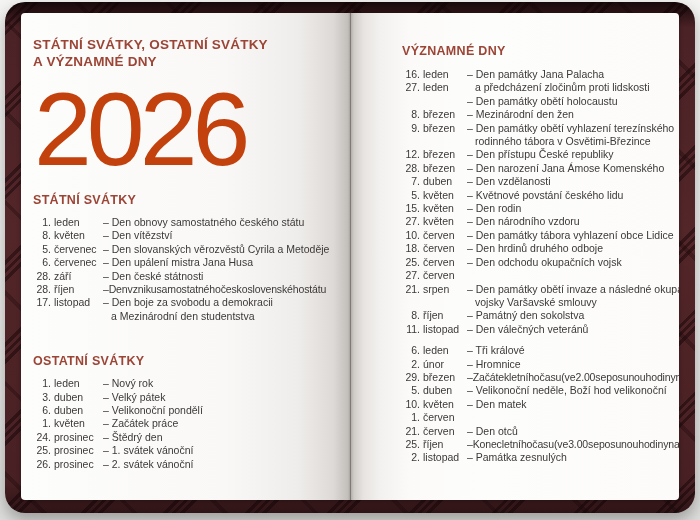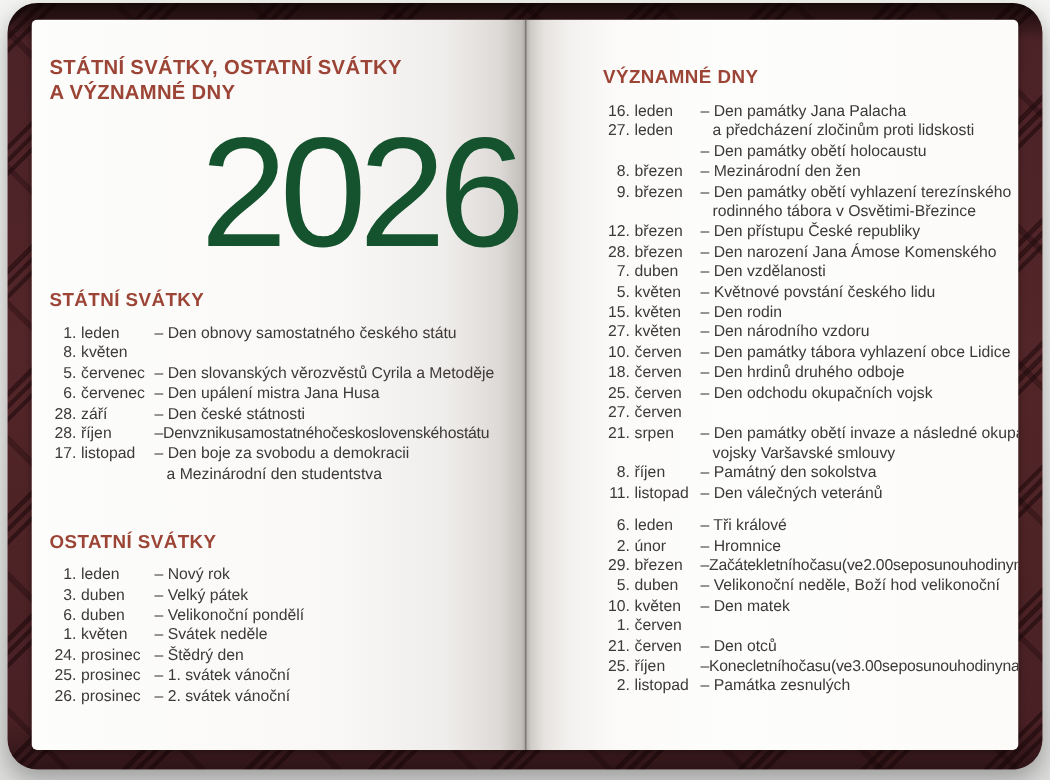--- a/index.html
+++ b/index.html
@@ -44,22 +44,22 @@
   .page-right{
     position:absolute;left:329px;top:0;width:329px;height:487px;
     background:linear-gradient(90deg,#aaa6a2 0%,#cfccc8 1.2%,#e6e3e0 4%,#f3f1ef 9%,#fbfaf9 18%,#fdfdfc 40%,#fcfbfa 100%);
   }
   .spine-line{position:absolute;left:329px;top:0;width:1px;height:487px;background:rgba(90,82,76,0.55);}
   
   .content-left{position:absolute;left:12px;top:23px;width:312px;}
   .content-right{position:absolute;left:381px;top:31px;width:282px;}
   .book-title{color:#9c4536;font-size:13.5px;font-weight:700;line-height:17px;letter-spacing:0.2px;}
   .year{
-    color:#14532d;font-size:104px;font-weight:400;line-height:104px;
-    letter-spacing:-5px;margin-top:7px;margin-left:1px;text-align:right;
+    color:#c2410c;font-size:104px;font-weight:400;line-height:104px;
+    letter-spacing:-5px;margin-top:7px;margin-left:1px;
   }
   .sec-heading{color:#9c4536;font-size:12.5px;font-weight:700;line-height:15px;letter-spacing:0.3px;}
   .h1-left{margin-top:12px;}
   .h2-left{margin-top:31px;}
   .list{margin-top:8px;}
   .list-2{margin-top:9px;}
   .row{display:flex;color:#3c3937;font-size:10.5px;line-height:13.4px;}
   .num{width:18px;text-align:right;white-space:nowrap;flex:none;}
   .month{width:49px;padding-left:3px;white-space:nowrap;flex:none;}
   .content-right .month{width:44px;}
@@ -92,20 +92,23 @@
           <div class="row">
             <span class="num">1.</span>
             <span class="month">leden</span>
             <div class="desc">
               <div class="line">– Den obnovy samostatného českého státu</div>
             </div>
           </div>
           <div class="row">
             <span class="num">8.</span>
             <span class="month">květen</span>
+            <div class="desc">
+              <div class="line">– Den vítězství</div>
+            </div>
           </div>
           <div class="row">
             <span class="num">5.</span>
             <span class="month">červenec</span>
             <div class="desc">
               <div class="line">– Den slovanských věrozvěstů Cyrila a Metoděje</div>
             </div>
           </div>
           <div class="row">
             <span class="num">6.</span>
@@ -158,21 +161,21 @@
             <span class="num">6.</span>
             <span class="month">duben</span>
             <div class="desc">
               <div class="line">– Velikonoční pondělí</div>
             </div>
           </div>
           <div class="row">
             <span class="num">1.</span>
             <span class="month">květen</span>
             <div class="desc">
-              <div class="line">– Svátek neděle</div>
+              <div class="line">– Začátek práce</div>
             </div>
           </div>
           <div class="row">
             <span class="num">24.</span>
             <span class="month">prosinec</span>
             <div class="desc">
               <div class="line">– Štědrý den</div>
             </div>
           </div>
           <div class="row">

